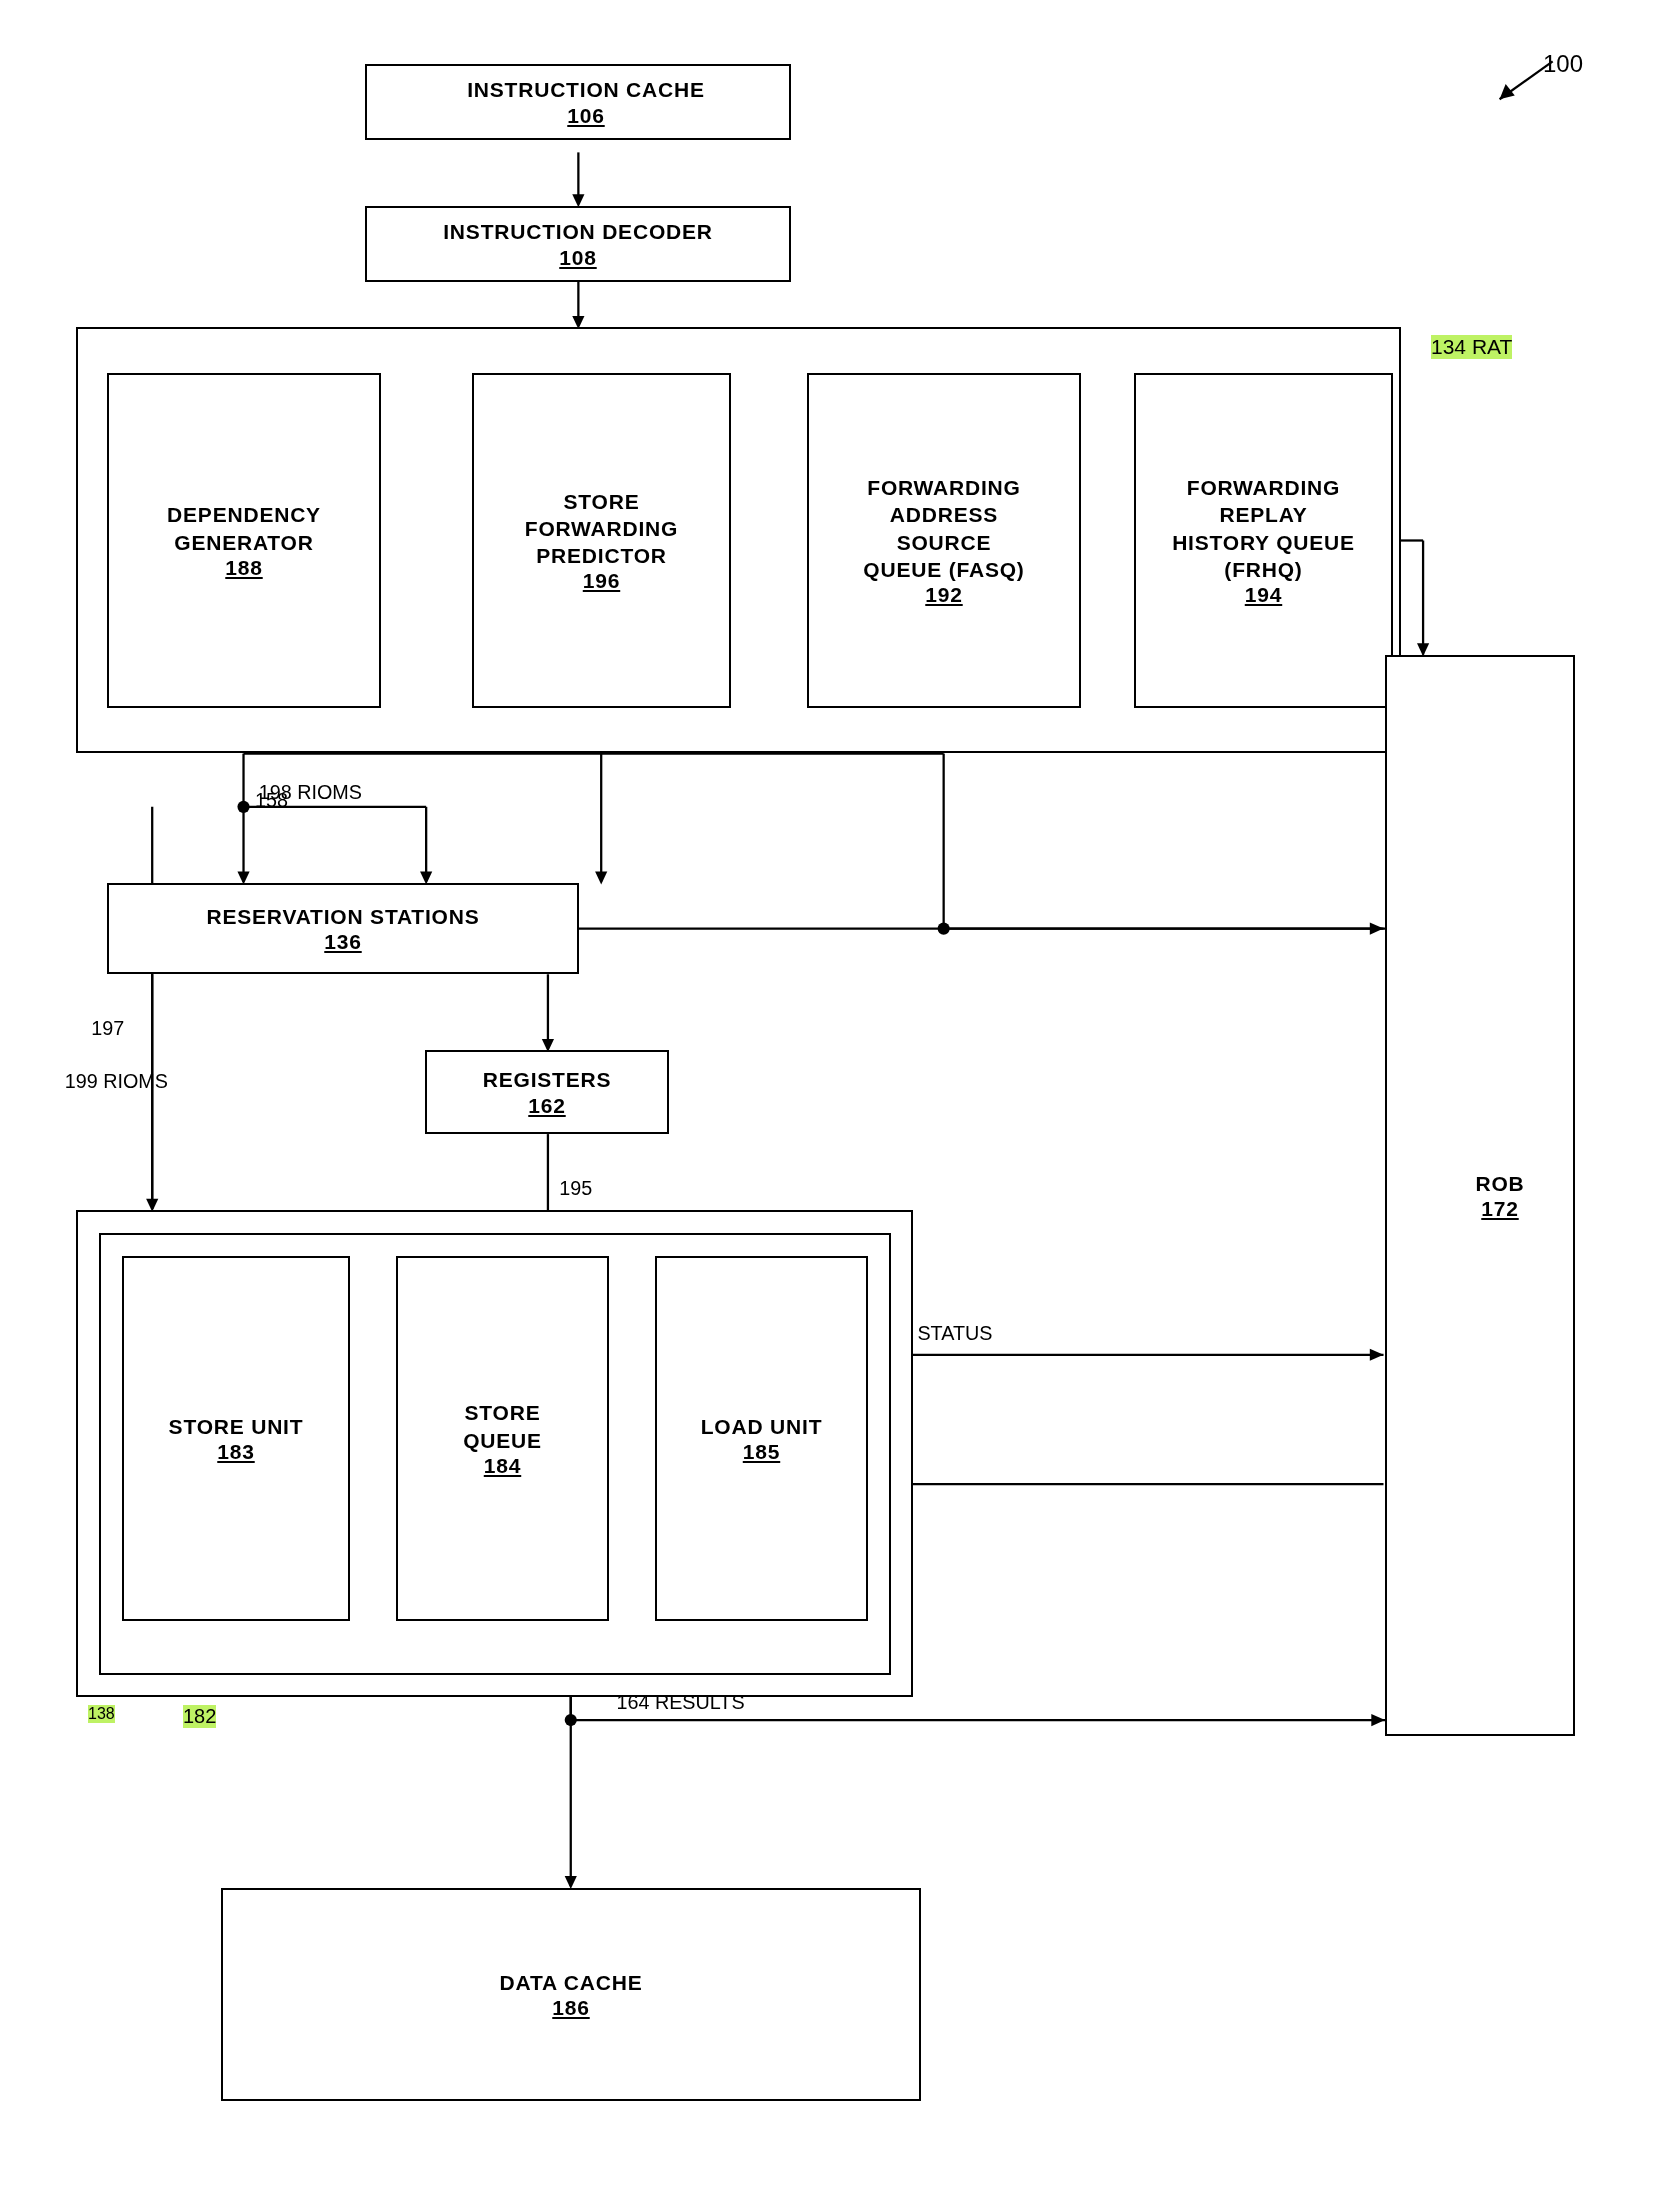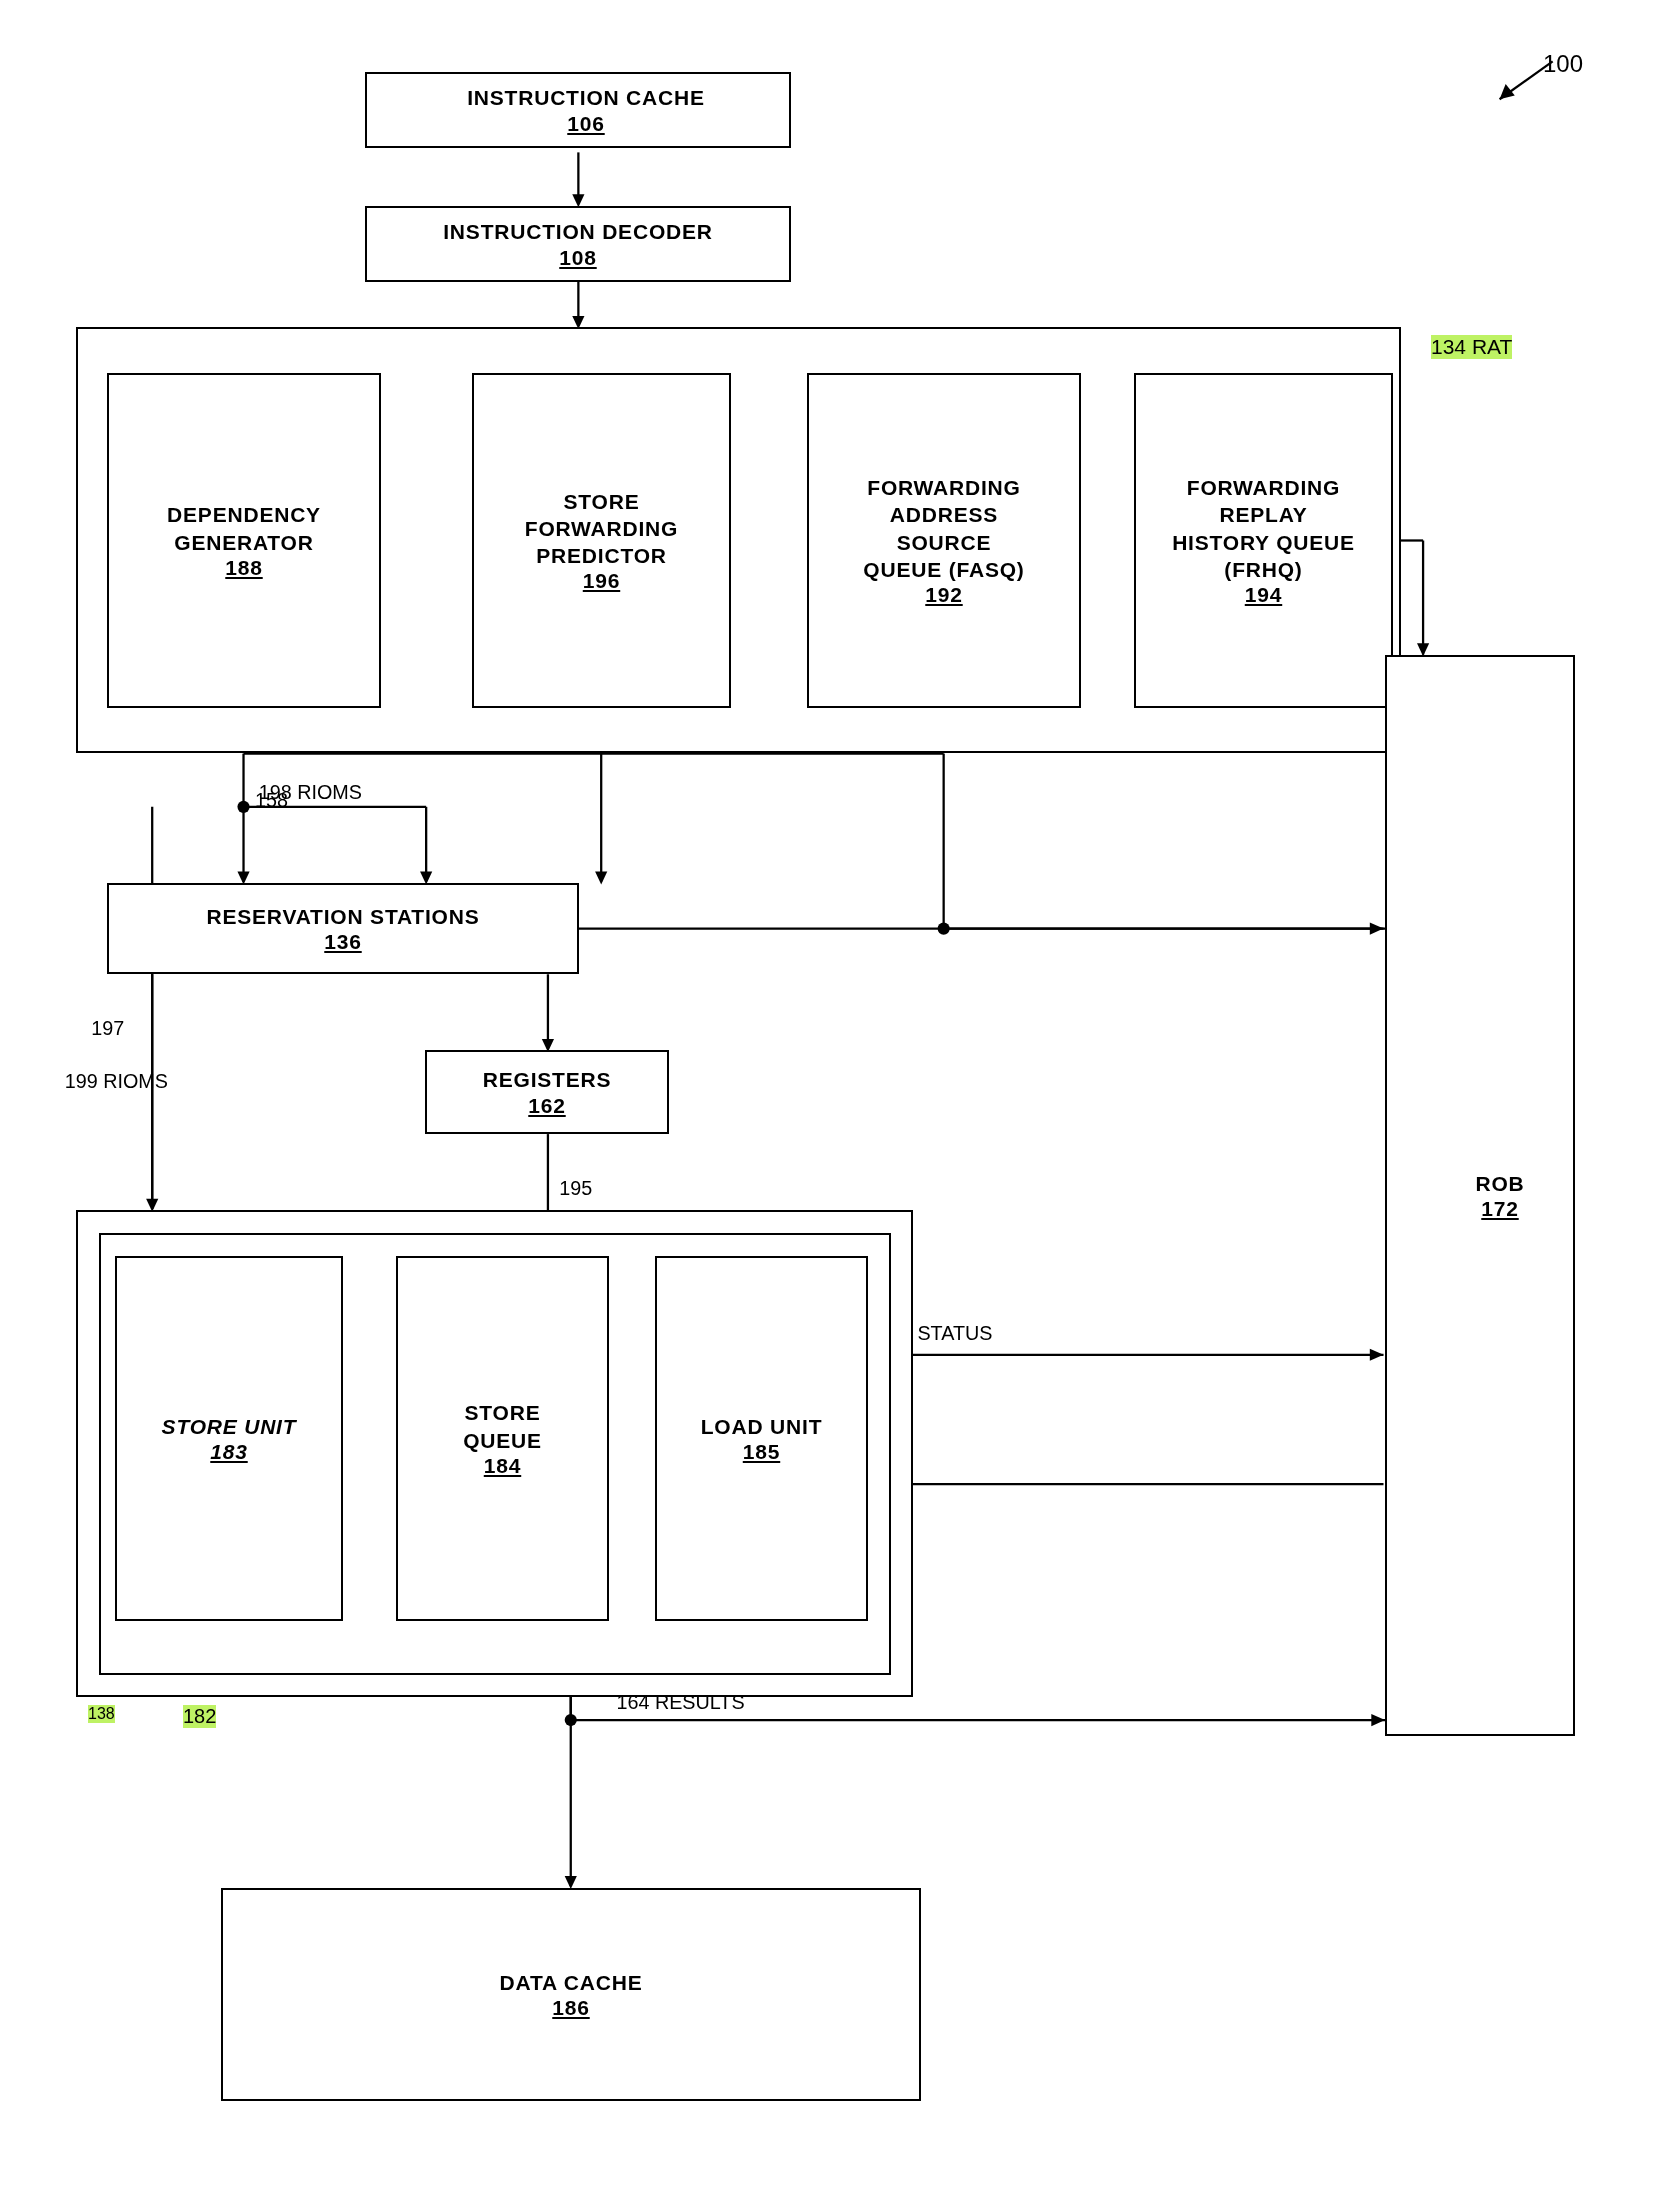--- a/index.html
+++ b/index.html
@@ -160,21 +160,21 @@
     <line x1="1240" y1="1220" x2="1820" y2="1220" stroke="#000" stroke-width="3"></line>
 
     <line x1="790" y1="490" x2="790" y2="460" stroke="#000" stroke-width="3"></line>
     <line x1="790" y1="460" x2="1240" y2="460" stroke="#000" stroke-width="3"></line>
     <line x1="1240" y1="460" x2="1240" y2="490" stroke="#000" stroke-width="3"></line>
     <polygon points="1240,492 1232,475 1248,475" fill="#000"></polygon>
 
     <circle cx="320" cy="1060" r="8" fill="#000"></circle>
   </svg>
 
-  <div class="box" style="left:365px;top:72px;width:426px;height:76px;padding-left:16px;">
+  <div class="box" style="left:365px;top:64px;width:426px;height:76px;padding-left:16px;">
     <span class="box-label">INSTRUCTION CACHE</span>
     <span class="box-id">106</span>
   </div>
 
   <div class="box" style="left:365px;top:206px;width:426px;height:76px;">
     <span class="box-label">INSTRUCTION DECODER</span>
     <span class="box-id">108</span>
   </div>
 
   <div class="box" style="left:76px;top:327px;width:1325px;height:426px;">
@@ -214,21 +214,21 @@
   </div>
 
   <div class="box" style="left:76px;top:1210px;width:837px;height:487px;border:2.3px solid #000;">
   </div>
   <div class="ref-label" style="left:64px;top:1705px;font-size:16px;margin-left:24px;">138</div>
 
   <div class="box" style="left:99px;top:1233px;width:792px;height:442px;border:2.3px solid #000;">
   </div>
   <div class="ref-label" style="left:183px;top:1705px;font-size:20px;">182</div>
 
-  <div class="box" style="left:115px;top:1256px;width:228px;height:365px;font-style:italic;">
+  <div class="box" style="left:122px;top:1256px;width:228px;height:365px;">
     <span class="box-label">STORE UNIT</span>
     <span class="box-id">183</span>
   </div>
 
   <div class="box" style="left:396px;top:1256px;width:213px;height:365px;">
     <span class="box-label">STORE<br>QUEUE</span>
     <span class="box-id">184</span>
   </div>
 
   <div class="box" style="left:655px;top:1256px;width:213px;height:365px;">

